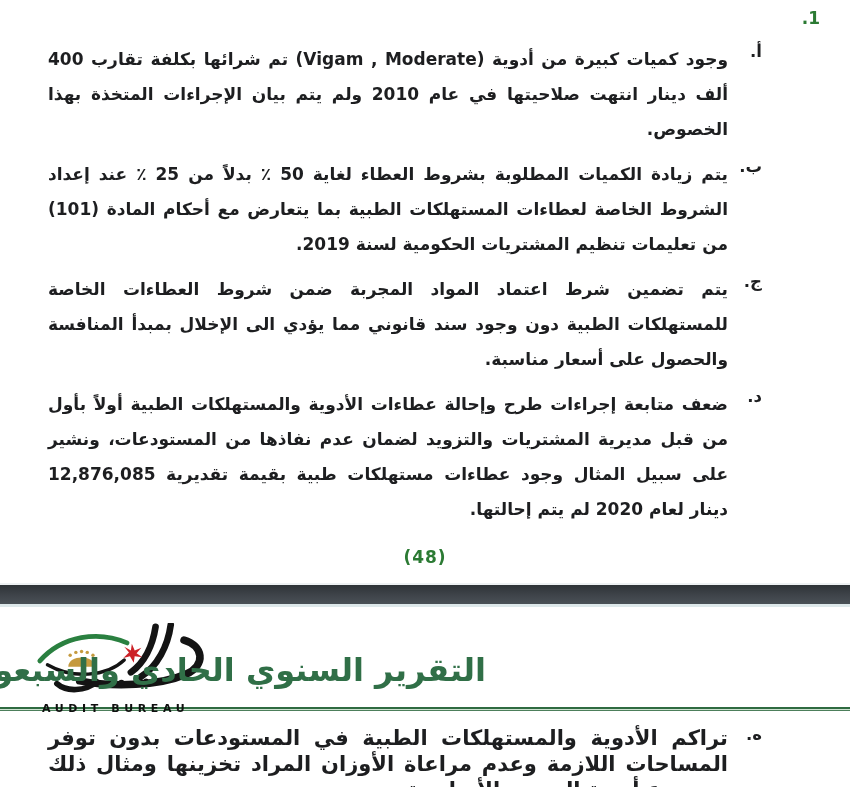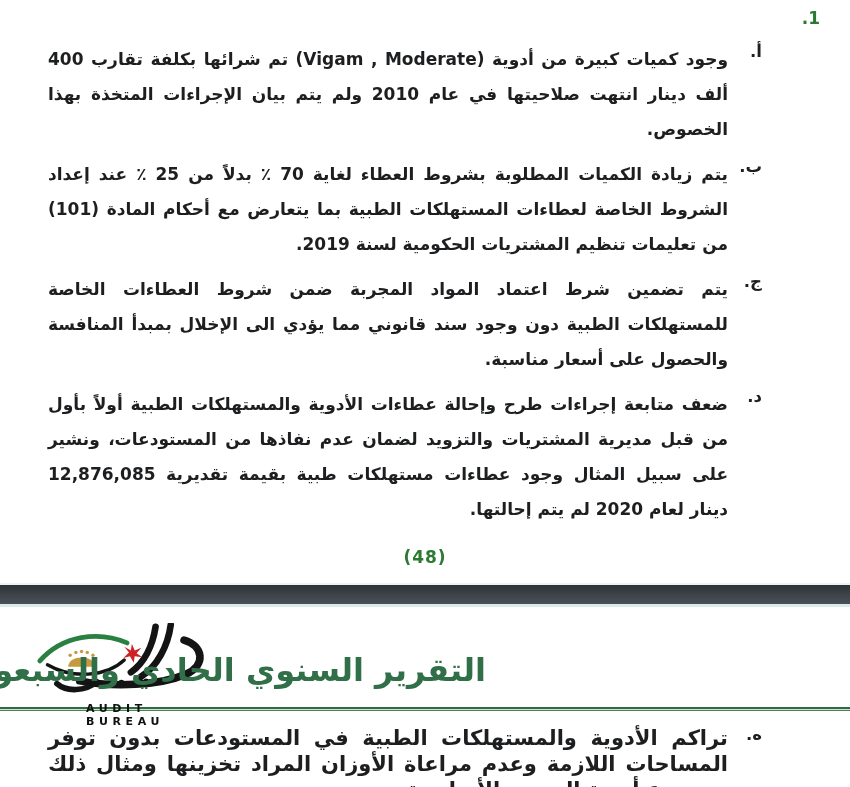--- a/index.html
+++ b/index.html
@@ -63,21 +63,20 @@
   .header2 { position:relative; height:100px; }
 
   .logo-block { position:absolute; left:34px; top:16px; width:190px; }
   .logo-caption {
     margin-top:1px;
     direction:ltr; text-align:left;
     font-size:11px; font-weight:bold; color:#101010;
     letter-spacing:4.6px;
     padding-left:8px;
     font-family:"DejaVu Sans", sans-serif;
-    margin-left:44px;
   }
 
   .report-title {
     position:absolute; left:6px; top:44px;
     width:480px;
     text-align:left;
     font-size:32px; font-weight:bold; color:#306f47;
     white-space:nowrap;
     font-family:"DejaVu Sans", sans-serif;
   }
@@ -102,21 +101,21 @@
 
   <div>
 
       <div class="item">
         <span class="item-marker">أ.</span>
         <p class="item-text">وجود كميات كبيرة من أدوية (Vigam , Moderate) تم شرائها بكلفة تقارب 400 ألف دينار انتهت صلاحيتها في عام 2010 ولم يتم بيان الإجراءات المتخذة بهذا الخصوص.</p>
       </div>
 
       <div class="item">
         <span class="item-marker">ب.</span>
-        <p class="item-text">يتم زيادة الكميات المطلوبة بشروط العطاء لغاية 70 ٪ بدلاً من 25 ٪ عند إعداد الشروط الخاصة لعطاءات المستهلكات الطبية بما يتعارض مع أحكام المادة (101) من تعليمات تنظيم المشتريات الحكومية لسنة 2019.</p>
+        <p class="item-text">يتم زيادة الكميات المطلوبة بشروط العطاء لغاية 50 ٪ بدلاً من 25 ٪ عند إعداد الشروط الخاصة لعطاءات المستهلكات الطبية بما يتعارض مع أحكام المادة (101) من تعليمات تنظيم المشتريات الحكومية لسنة 2019.</p>
       </div>
 
       <div class="item">
         <span class="item-marker">ج.</span>
         <p class="item-text">يتم تضمين شرط اعتماد المواد المجربة ضمن شروط العطاءات الخاصة للمستهلكات الطبية دون وجود سند قانوني مما يؤدي الى الإخلال بمبدأ المنافسة والحصول على أسعار مناسبة.</p>
       </div>
 
       <div class="item">
         <span class="item-marker">د.</span>
         <p class="item-text">ضعف متابعة إجراءات طرح وإحالة عطاءات الأدوية والمستهلكات الطبية أولاً بأول من قبل مديرية المشتريات والتزويد لضمان عدم نفاذها من المستودعات، ونشير على سبيل المثال وجود عطاءات مستهلكات طبية بقيمة تقديرية 12,876,085 دينار لعام 2020 لم يتم إحالتها.</p>

